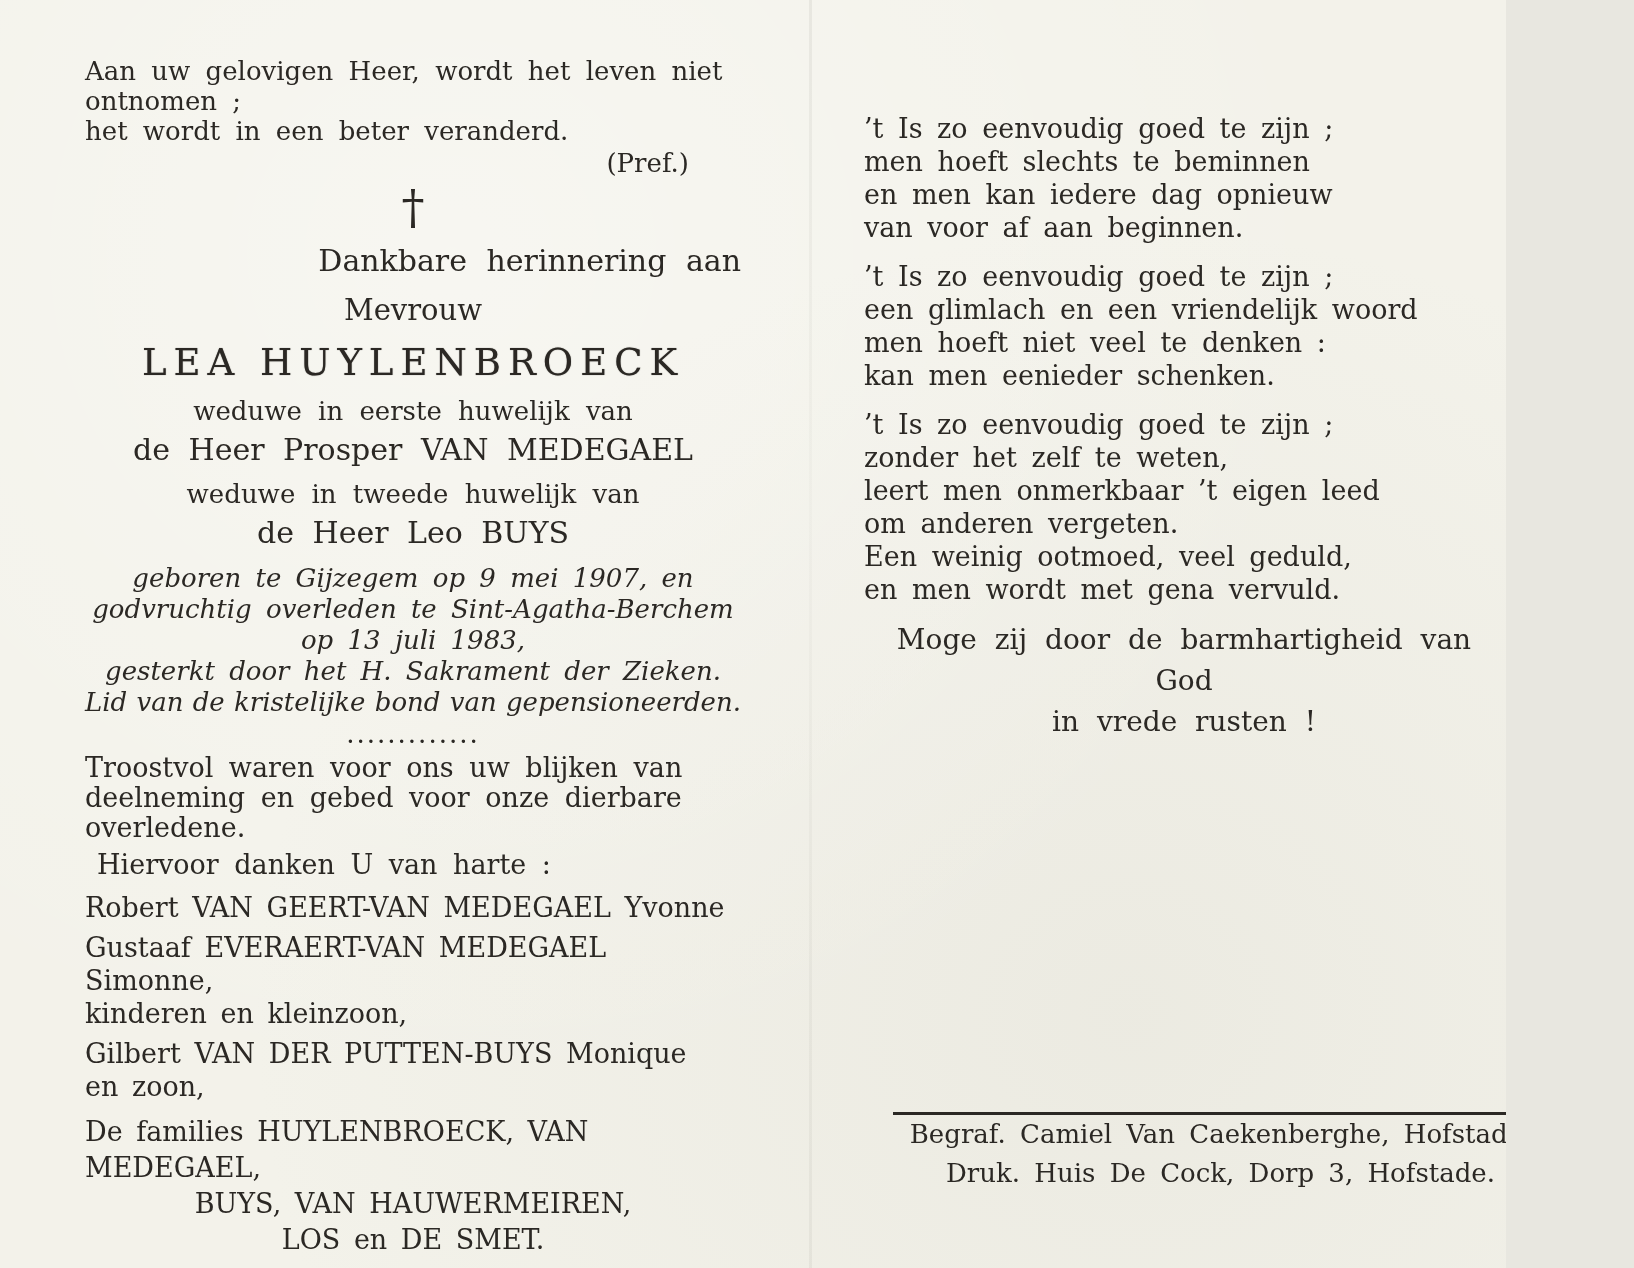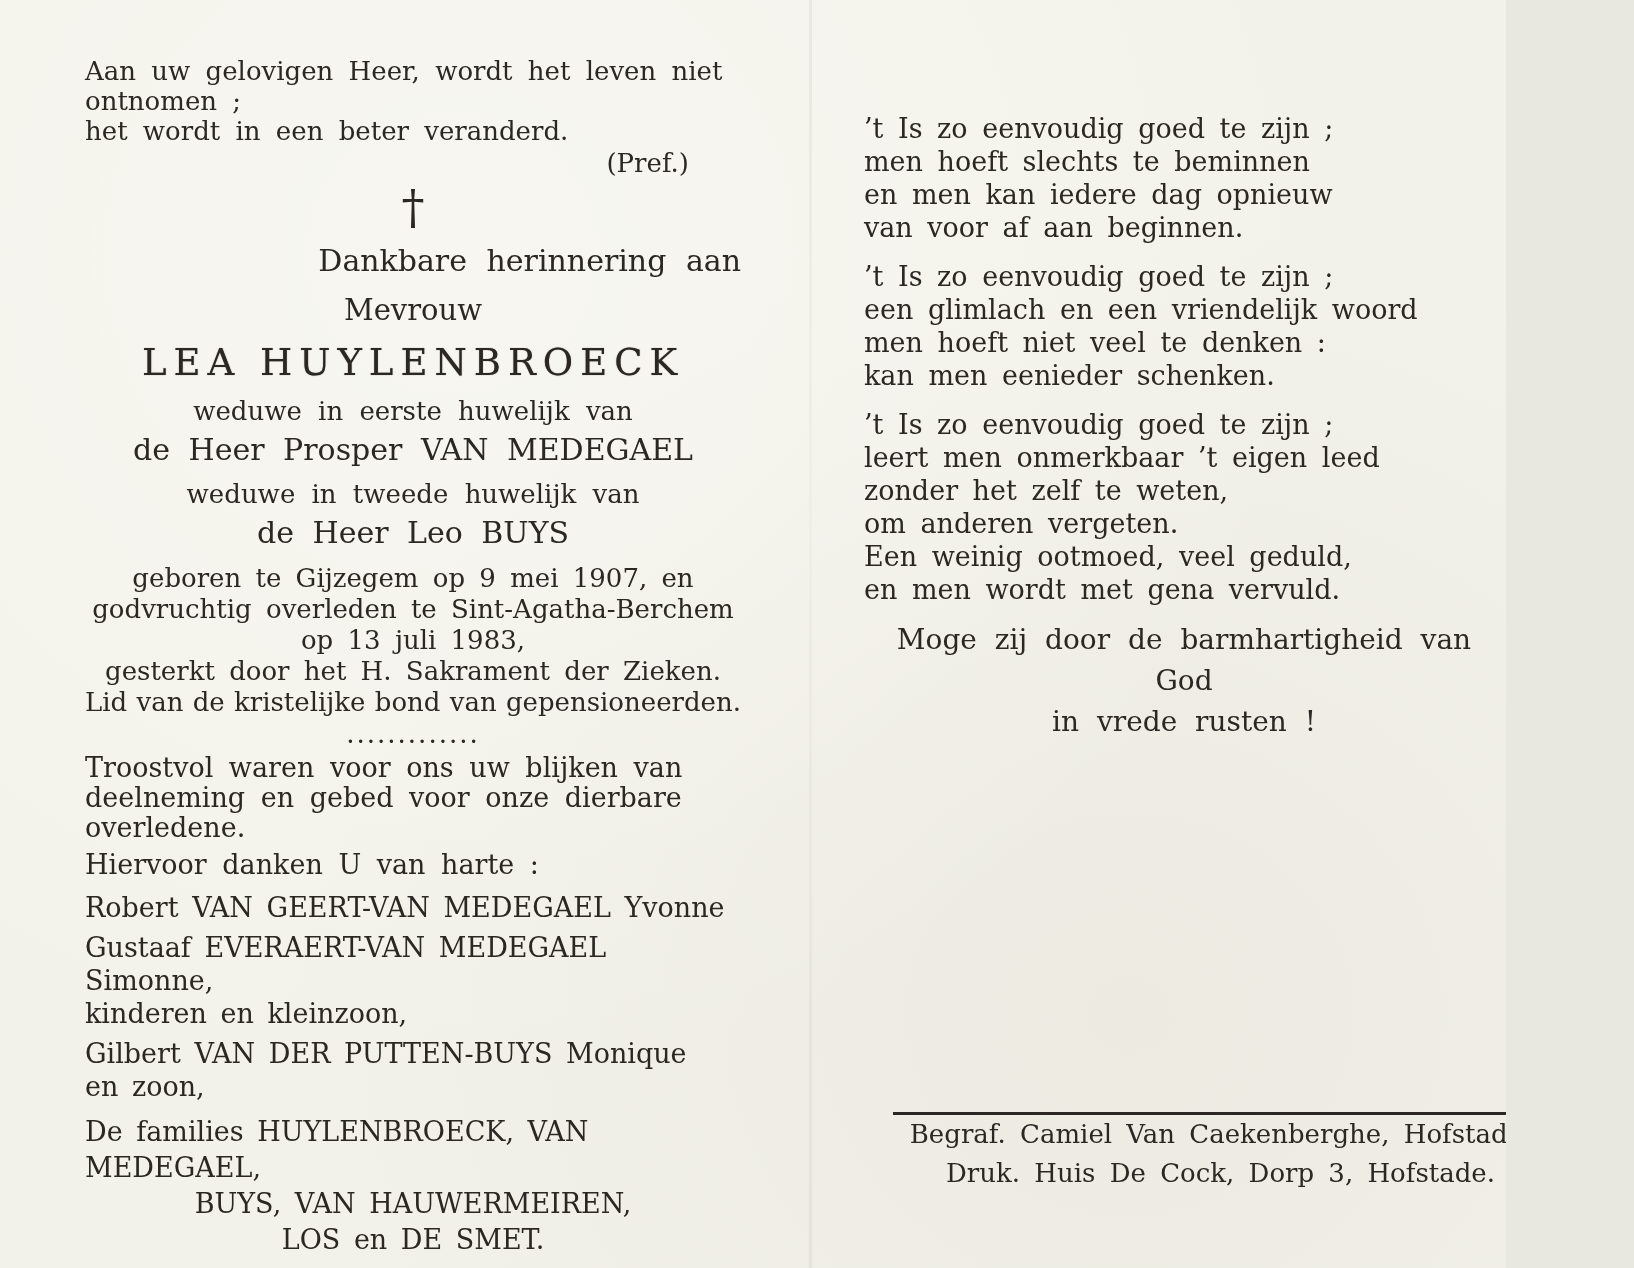--- a/index.html
+++ b/index.html
@@ -23,27 +23,27 @@
   .page-right{position:absolute;left:864px;top:112px;width:640px;}
 
   .ln{font-size:26px;line-height:30px;word-spacing:7px;}
   .pref{font-size:26px;line-height:30px;text-align:right;padding-right:52px;margin-top:2px;}
   .cross{text-align:center;font-size:46px;line-height:54px;margin-top:2px;}
   .h-dank{text-align:right;font-size:30px;line-height:34px;margin-top:10px;word-spacing:10px;}
   .h-mevrouw{text-align:center;font-size:29px;line-height:32px;margin-top:16px;}
   .h-name{text-align:center;font-size:37px;line-height:42px;margin-top:16px;letter-spacing:7px;text-shadow:0 0 1px rgba(43,40,36,.65);}
   .m-small{text-align:center;font-size:26px;line-height:30px;margin-top:12px;word-spacing:8px;}
   .m-big{text-align:center;font-size:30px;line-height:34px;margin-top:7px;word-spacing:9px;}
-  .life{margin-top:13px;}
+  .life{margin-top:13px;font-style:italic;}
   .life .ln{text-align:center;line-height:31px;word-spacing:6px;}
   .life .tight{word-spacing:1px;}
   .dots{text-align:center;font-size:26px;line-height:28px;letter-spacing:2px;margin-top:2px;}
   .thanks{margin-top:5px;}
   .thanks .ln{font-size:27px;line-height:30px;}
-  .hiervoor{margin-top:7px;}
+  .hiervoor{margin-top:7px;margin-left:12px;}
   .fam{margin-top:11px;}
   .fam-entry{margin-top:7px;}
   .fam-entry .ln{font-size:27px;line-height:33px;word-spacing:5px;}
   .closing{margin-top:11px;}
   .closing .ln{font-size:27px;line-height:36px;word-spacing:5px;}
   .closing .c{text-align:center;}
 
   .poem-line{font-size:27px;line-height:33px;word-spacing:6px;}
   .stanza{margin-top:0;}
   .stanza + .stanza{margin-top:16px;}
@@ -130,22 +130,22 @@
         <div class="poem-line">van voor af aan beginnen.</div>
       </div>
       <div class="stanza">
         <div class="poem-line">’t Is zo eenvoudig goed te zijn ;</div>
         <div class="poem-line">een glimlach en een vriendelijk woord</div>
         <div class="poem-line">men hoeft niet veel te denken :</div>
         <div class="poem-line">kan men eenieder schenken.</div>
       </div>
       <div class="stanza">
         <div class="poem-line">’t Is zo eenvoudig goed te zijn ;</div>
+        <div class="poem-line">zonder het zelf te weten,</div>
         <div class="poem-line">leert men onmerkbaar ’t eigen leed</div>
-        <div class="poem-line">zonder het zelf te weten,</div>
         <div class="poem-line">om anderen vergeten.</div>
         <div class="poem-line">Een weinig ootmoed, veel geduld,</div>
         <div class="poem-line">en men wordt met gena vervuld.</div>
       </div>
     </div>
 
     <div class="prayer">
       <div class="ln">Moge zij door de barmhartigheid van God</div>
       <div class="ln">in vrede rusten !</div>
     </div>

